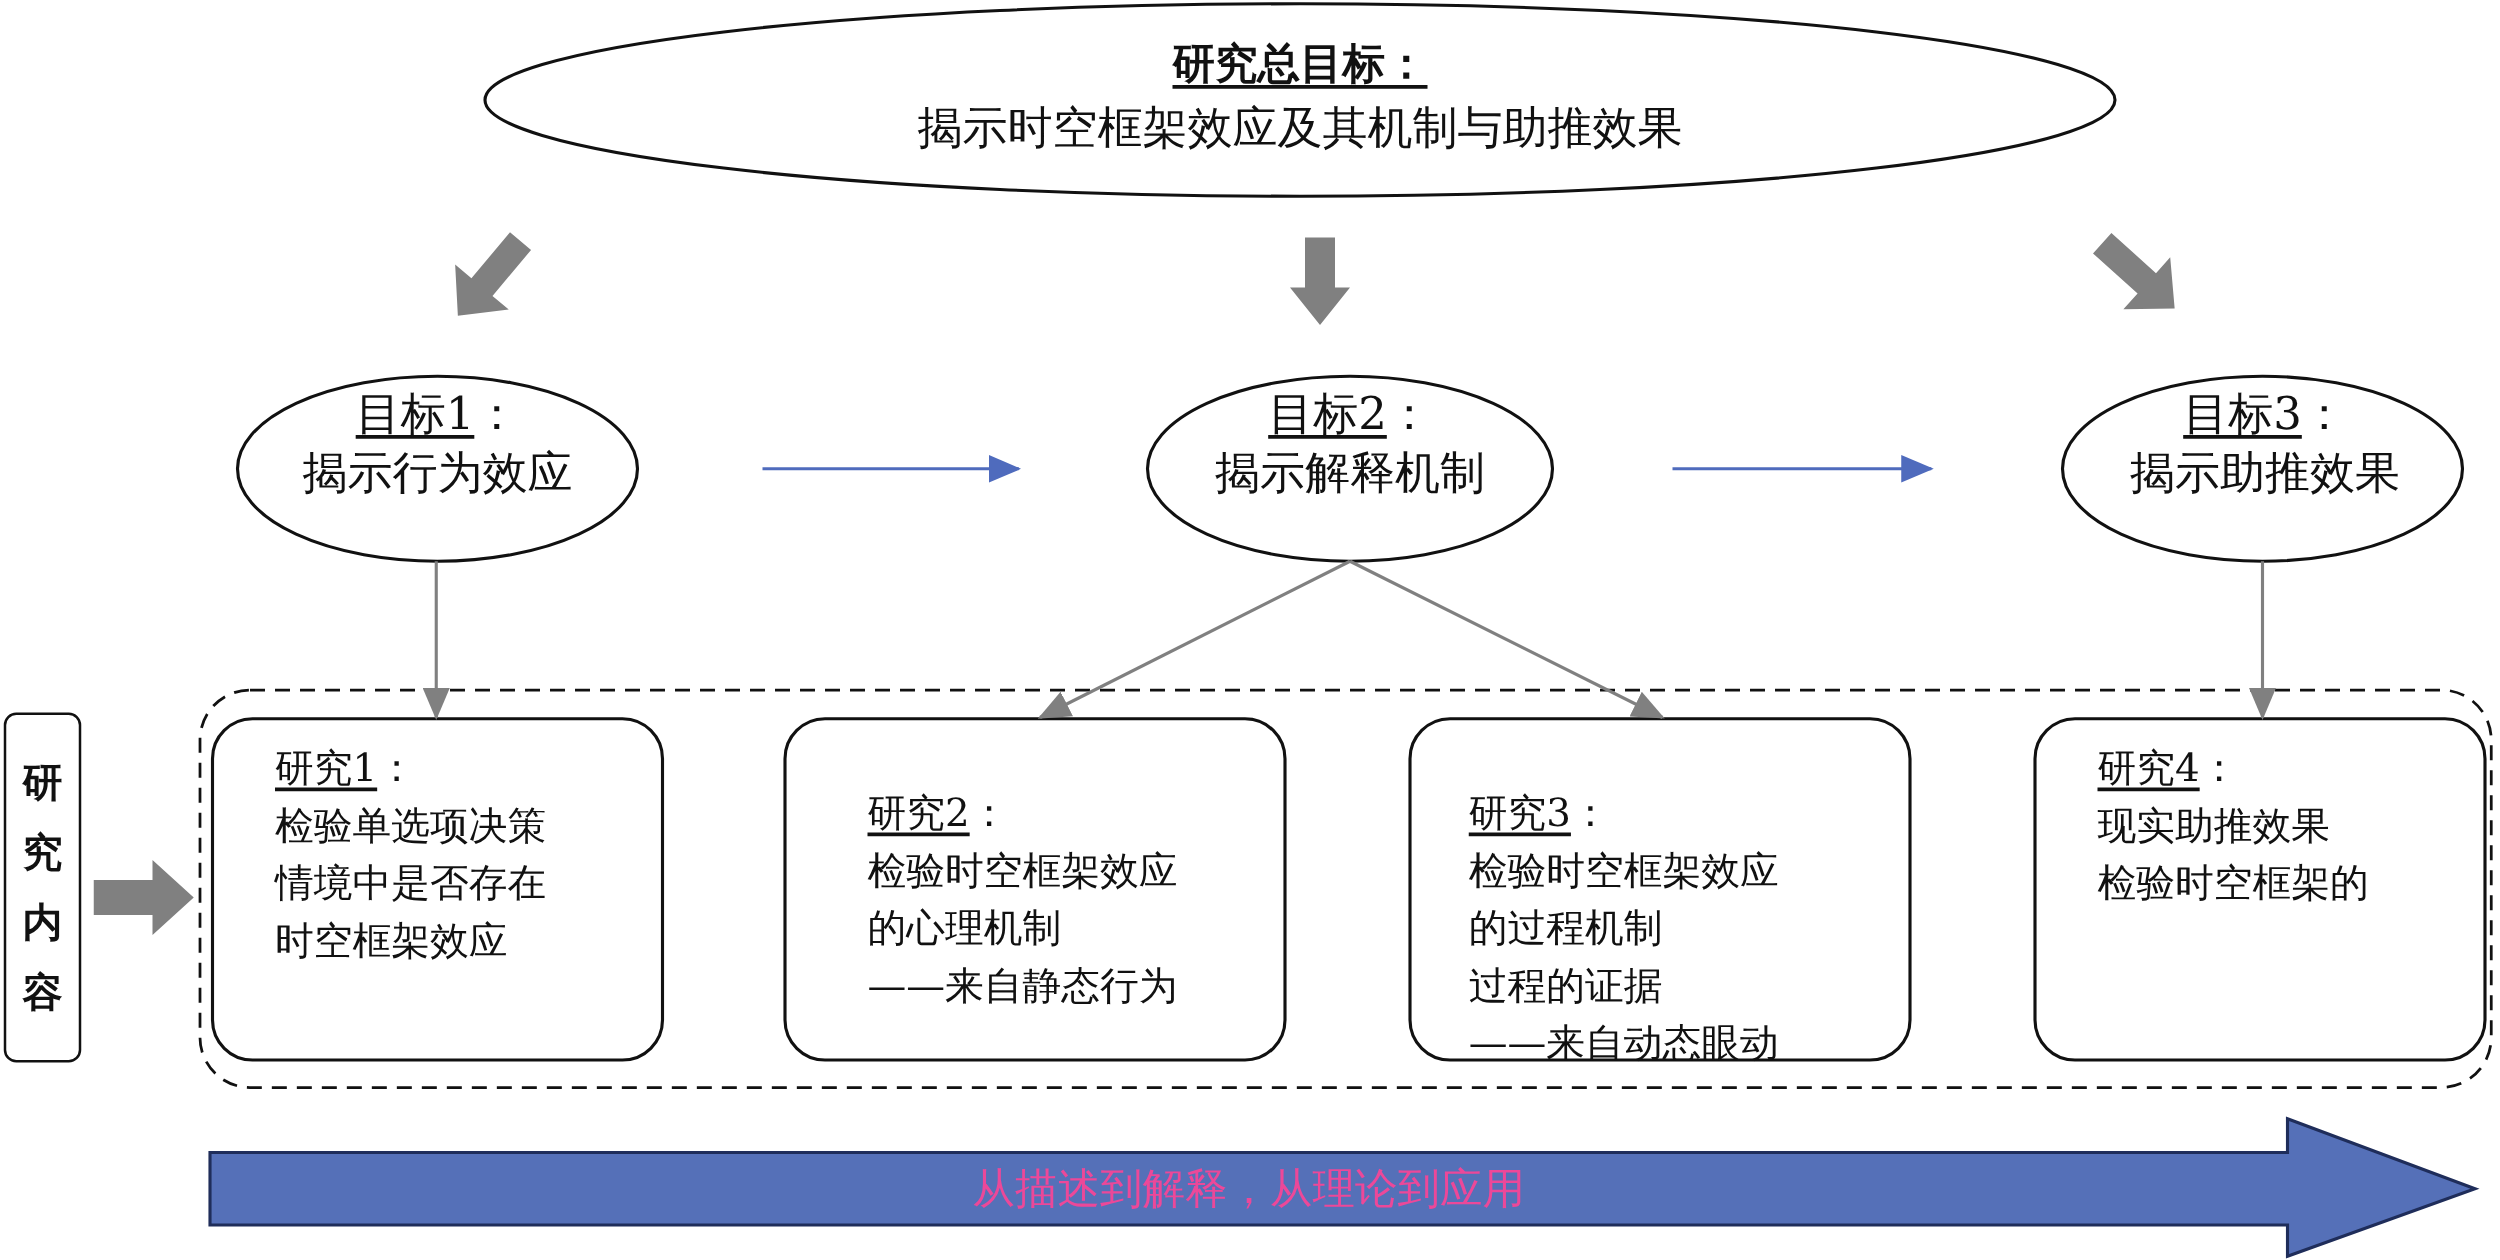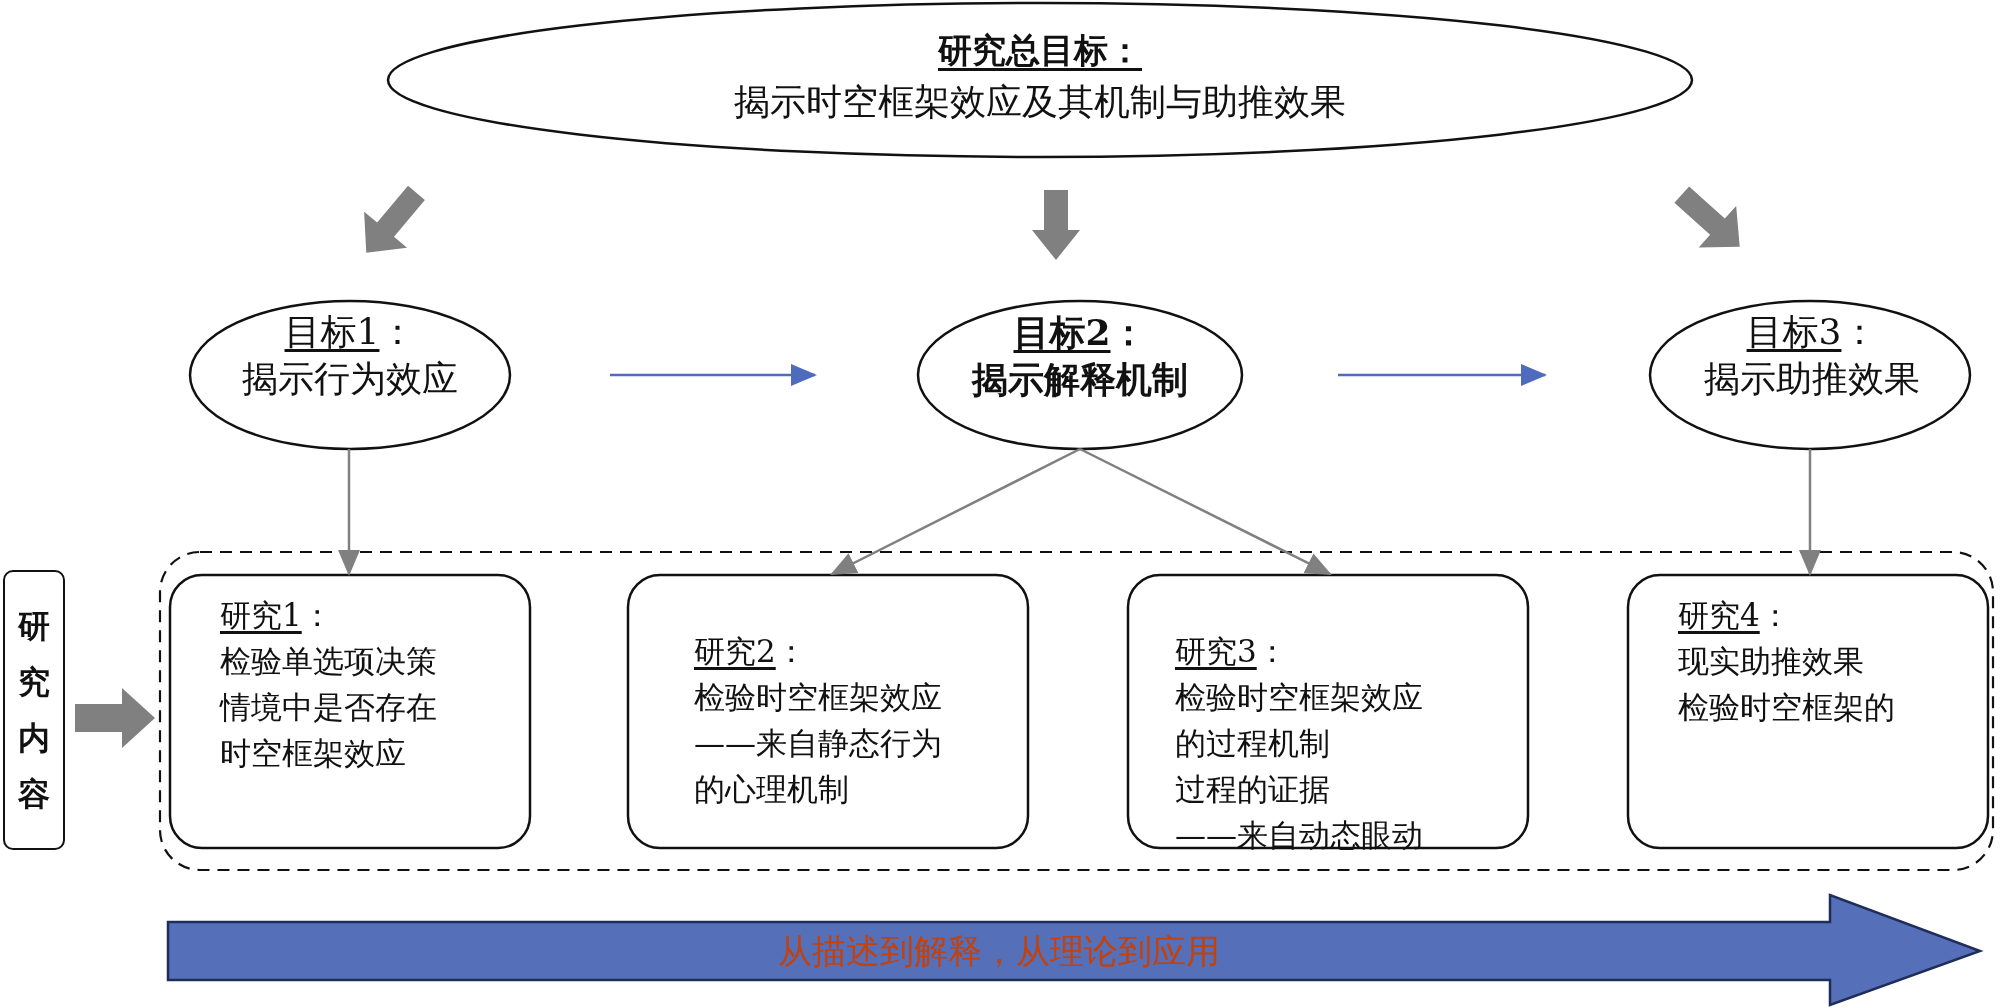--- a/index.html
+++ b/index.html
@@ -14,21 +14,21 @@
     .goal .gl { font-size: 36px; line-height: 44px; }
     .goal .gl u { text-underline-offset: 5px; }
     .goal .gt { font-size: 36px; line-height: 50px; }
     .study-text { position: absolute; font-size: 31px; line-height: 46px; }
     .study-text u { text-underline-offset: 5px; }
     .side-label { position: absolute; left: 3px; top: 570px; width: 62px; height: 280px;
                   border: 2.5px solid #111; border-radius: 10px; box-sizing: border-box;
                   display: flex; flex-direction: column; align-items: center; justify-content: center;
                   font-family: "DejaVu Sans", sans-serif; font-weight: bold; font-size: 32px; line-height: 56px; }
     .flow-label { position: absolute; left: 168px; width: 1662px; top: 922px; height: 58px;
-                  text-align: center; line-height: 58px; font-size: 34px; color: #c2410c;
+                  text-align: center; line-height: 58px; font-size: 34px; color: #ec4899;
                   font-family: "DejaVu Sans", sans-serif; }
   </style>
 </head>
 <body>
 
 <svg class="canvas" width="2000" height="1008" viewBox="0 0 2000 1008">
   <defs>
     <marker id="grayHead" markerWidth="10" markerHeight="10" refX="8" refY="5" orient="auto" markerUnits="userSpaceOnUse">
       <path d="M0,0 L10,5 L0,10 z" fill="#808080"></path>
     </marker>
@@ -76,21 +76,21 @@
   <polygon points="168,922 1830,922 1830,895 1980,951 1830,1005 1830,980 168,980" fill="#5570b8" stroke="#1f2d5a" stroke-width="2.5" stroke-linejoin="miter"></polygon>
 </svg>
 
 <div class="txt main-title overall-label">研究总目标：</div>
 <div class="txt main-title overall-text">揭示时空框架效应及其机制与助推效果</div>
 
 <div class="goal" style="left:190px; top:310px;">
   <div class="gl"><u>目标1</u><span>：</span></div>
   <div class="gt">揭示行为效应</div>
 </div>
-<div class="goal" style="left:920px; top:310px;font-weight:bold;">
+<div class="goal" style="left:920px; top:310px;">
   <div class="gl"><u>目标2</u><span>：</span></div>
   <div class="gt">揭示解释机制</div>
 </div>
 <div class="goal" style="left:1652px; top:310px;">
   <div class="gl"><u>目标3</u><span>：</span></div>
   <div class="gt">揭示助推效果</div>
 </div>
 
 <div class="side-label">
   <span>研</span>
@@ -101,22 +101,22 @@
 
 <div class="study-text" style="left:220px; top:592px;">
   <div><u>研究1</u><span>：</span></div>
   <div>检验单选项决策</div>
   <div>情境中是否存在</div>
   <div>时空框架效应</div>
 </div>
 <div class="study-text" style="left:694px; top:592px;margin-top:36px;">
   <div><u>研究2</u><span>：</span></div>
   <div>检验时空框架效应</div>
+  <div>的心理机制</div>
   <div>——来自静态行为</div>
-  <div>的心理机制</div>
 </div>
 <div class="study-text" style="left:1175px; top:592px;margin-top:36px;">
   <div><u>研究3</u><span>：</span></div>
   <div>检验时空框架效应</div>
   <div>的过程机制</div>
   <div>过程的证据</div>
   <div>——来自动态眼动</div>
 </div>
 <div class="study-text" style="left:1678px; top:592px;">
   <div><u>研究4</u><span>：</span></div>

